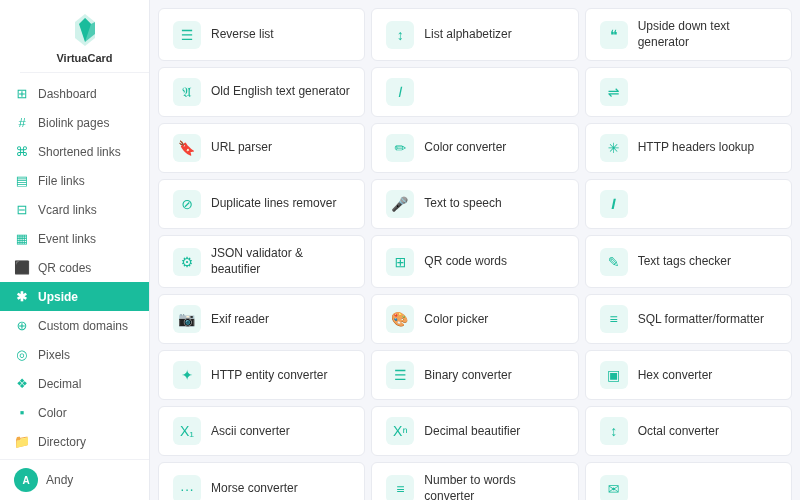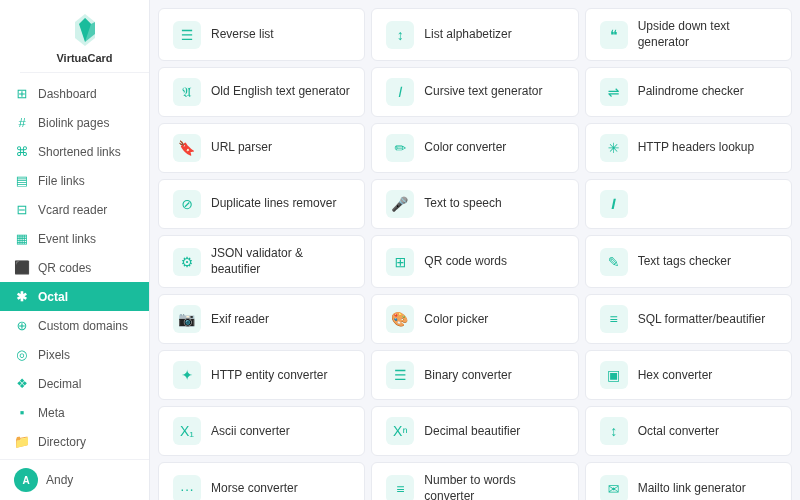--- a/index.html
+++ b/index.html
@@ -147,49 +147,49 @@
     <div class="nav-item">
       <span class="nav-icon">⌘</span>
       <span>Shortened links</span>
     </div>
     <div class="nav-item">
       <span class="nav-icon">▤</span>
       <span>File links</span>
     </div>
     <div class="nav-item">
       <span class="nav-icon">⊟</span>
-      <span>Vcard reader</span>
+      <span>Vcard links</span>
     </div>
     <div class="nav-item">
       <span class="nav-icon">▦</span>
       <span>Event links</span>
     </div>
     <div class="nav-item">
       <span class="nav-icon">⬛</span>
       <span>QR codes</span>
     </div>
     <div class="nav-item active">
       <span class="nav-icon">✱</span>
-      <span>Octal</span>
+      <span>Upside</span>
     </div>
     <div class="nav-item">
       <span class="nav-icon">⊕</span>
       <span>Custom domains</span>
     </div>
     <div class="nav-item">
       <span class="nav-icon">◎</span>
       <span>Pixels</span>
     </div>
     <div class="nav-item">
       <span class="nav-icon">❖</span>
       <span>Decimal</span>
     </div>
     <div class="nav-item">
       <span class="nav-icon">▪</span>
-      <span>Meta</span>
+      <span>Color</span>
     </div>
     <div class="nav-item">
       <span class="nav-icon">📁</span>
       <span>Directory</span>
     </div>
   </nav>
   <div class="sidebar-footer">
     <div class="avatar-circle">A</div>
     <span>Andy</span>
   </div>
@@ -209,25 +209,23 @@
       <div class="tool-card">
         <div class="tool-icon">❝</div>
         <div class="tool-name">Upside down text generator</div>
       </div>
       <div class="tool-card">
         <div class="tool-icon">𝔄</div>
         <div class="tool-name">Old English text generator</div>
       </div>
       <div class="tool-card">
         <div class="tool-icon">𝐼</div>
-        <div class="tool-name">Cursive text generator</div>
       </div>
       <div class="tool-card">
         <div class="tool-icon">⇌</div>
-        <div class="tool-name">Palindrome checker</div>
       </div>
       <div class="tool-card">
         <div class="tool-icon">🔖</div>
         <div class="tool-name">URL parser</div>
       </div>
       <div class="tool-card">
         <div class="tool-icon">✏</div>
         <div class="tool-name">Color converter</div>
       </div>
       <div class="tool-card">
@@ -260,21 +258,21 @@
       <div class="tool-card">
         <div class="tool-icon">📷</div>
         <div class="tool-name">Exif reader</div>
       </div>
       <div class="tool-card">
         <div class="tool-icon">🎨</div>
         <div class="tool-name">Color picker</div>
       </div>
       <div class="tool-card">
         <div class="tool-icon">≡</div>
-        <div class="tool-name">SQL formatter/beautifier</div>
+        <div class="tool-name">SQL formatter/formatter</div>
       </div>
       <div class="tool-card">
         <div class="tool-icon">✦</div>
         <div class="tool-name">HTTP entity converter</div>
       </div>
       <div class="tool-card">
         <div class="tool-icon">☰</div>
         <div class="tool-name">Binary converter</div>
       </div>
       <div class="tool-card">
@@ -296,16 +294,15 @@
       <div class="tool-card">
         <div class="tool-icon">···</div>
         <div class="tool-name">Morse converter</div>
       </div>
       <div class="tool-card">
         <div class="tool-icon">≡</div>
         <div class="tool-name">Number to words converter</div>
       </div>
       <div class="tool-card">
         <div class="tool-icon">✉</div>
-        <div class="tool-name">Mailto link generator</div>
       </div>
     </div>
 </div>
 
 </body></html>

